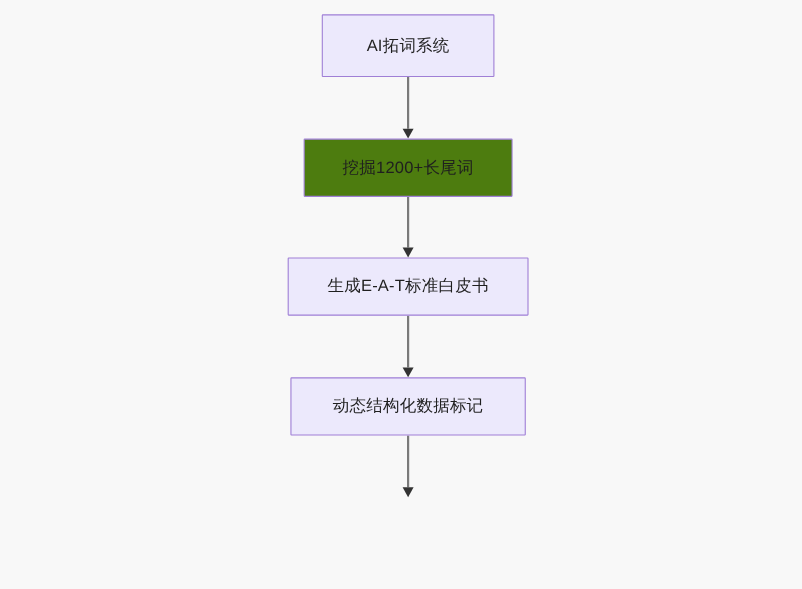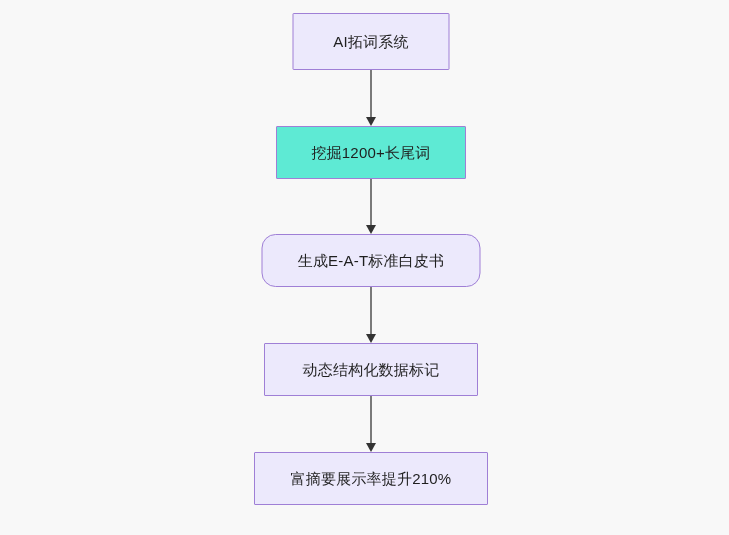--- a/index.html
+++ b/index.html
@@ -84,26 +84,23 @@
     <div class="edge-arrow" style="border-top-color: rgb(51, 51, 51);"></div>
   </div>
   <div class="edge" id="edge-3" style="left: 371px; top: 396px; height: 56px;">
     <div class="edge-line" style="height: 47px; background: rgb(122, 122, 122);"></div>
     <div class="edge-arrow" style="border-top-color: rgb(51, 51, 51);"></div>
   </div>
 
   <div class="node" id="node-0" style="left: 371px; top: 13px; width: 157px; height: 57px; background: rgb(236, 233, 252); border-color: rgb(159, 127, 214);">
     <span class="node-label" style="color: rgb(31, 31, 31);">AI拓词系统</span>
   </div>
-  <div class="node" id="node-1" style="left: 371px; top: 126px; width: 190px; height: 53px; background: #5eead4; border-color: rgb(159, 127, 214);">
+  <div class="node" id="node-1" style="left: 371px; top: 126px; width: 190px; height: 53px; background: #4d7c0f; border-color: rgb(159, 127, 214);">
     <span class="node-label" style="color: rgb(31, 31, 31);">挖掘1200+长尾词</span>
   </div>
-  <div class="node" id="node-2" style="left: 371px; top: 234px; width: 219px; height: 53px; background: rgb(236, 233, 252); border-color: rgb(159, 127, 214); border-radius: 14px;">
+  <div class="node" id="node-2" style="left: 371px; top: 234px; width: 219px; height: 53px; background: rgb(236, 233, 252); border-color: rgb(159, 127, 214);">
     <span class="node-label" style="color: rgb(31, 31, 31);">生成E-A-T标准白皮书</span>
   </div>
   <div class="node" id="node-3" style="left: 371px; top: 343px; width: 214px; height: 53px; background: rgb(236, 233, 252); border-color: rgb(159, 127, 214); justify-content: center;">
     <span class="node-label" style="color: rgb(31, 31, 31);">动态结构化数据标记</span>
   </div>
-  <div class="node" id="node-4" style="left: 371px; top: 452px; width: 234px; height: 53px; background: rgb(236, 233, 252); border-color: rgb(159, 127, 214);">
-    <span class="node-label" style="color: rgb(31, 31, 31);">富摘要展示率提升210%</span>
-  </div>
 
 </div>
 
 </body></html>

